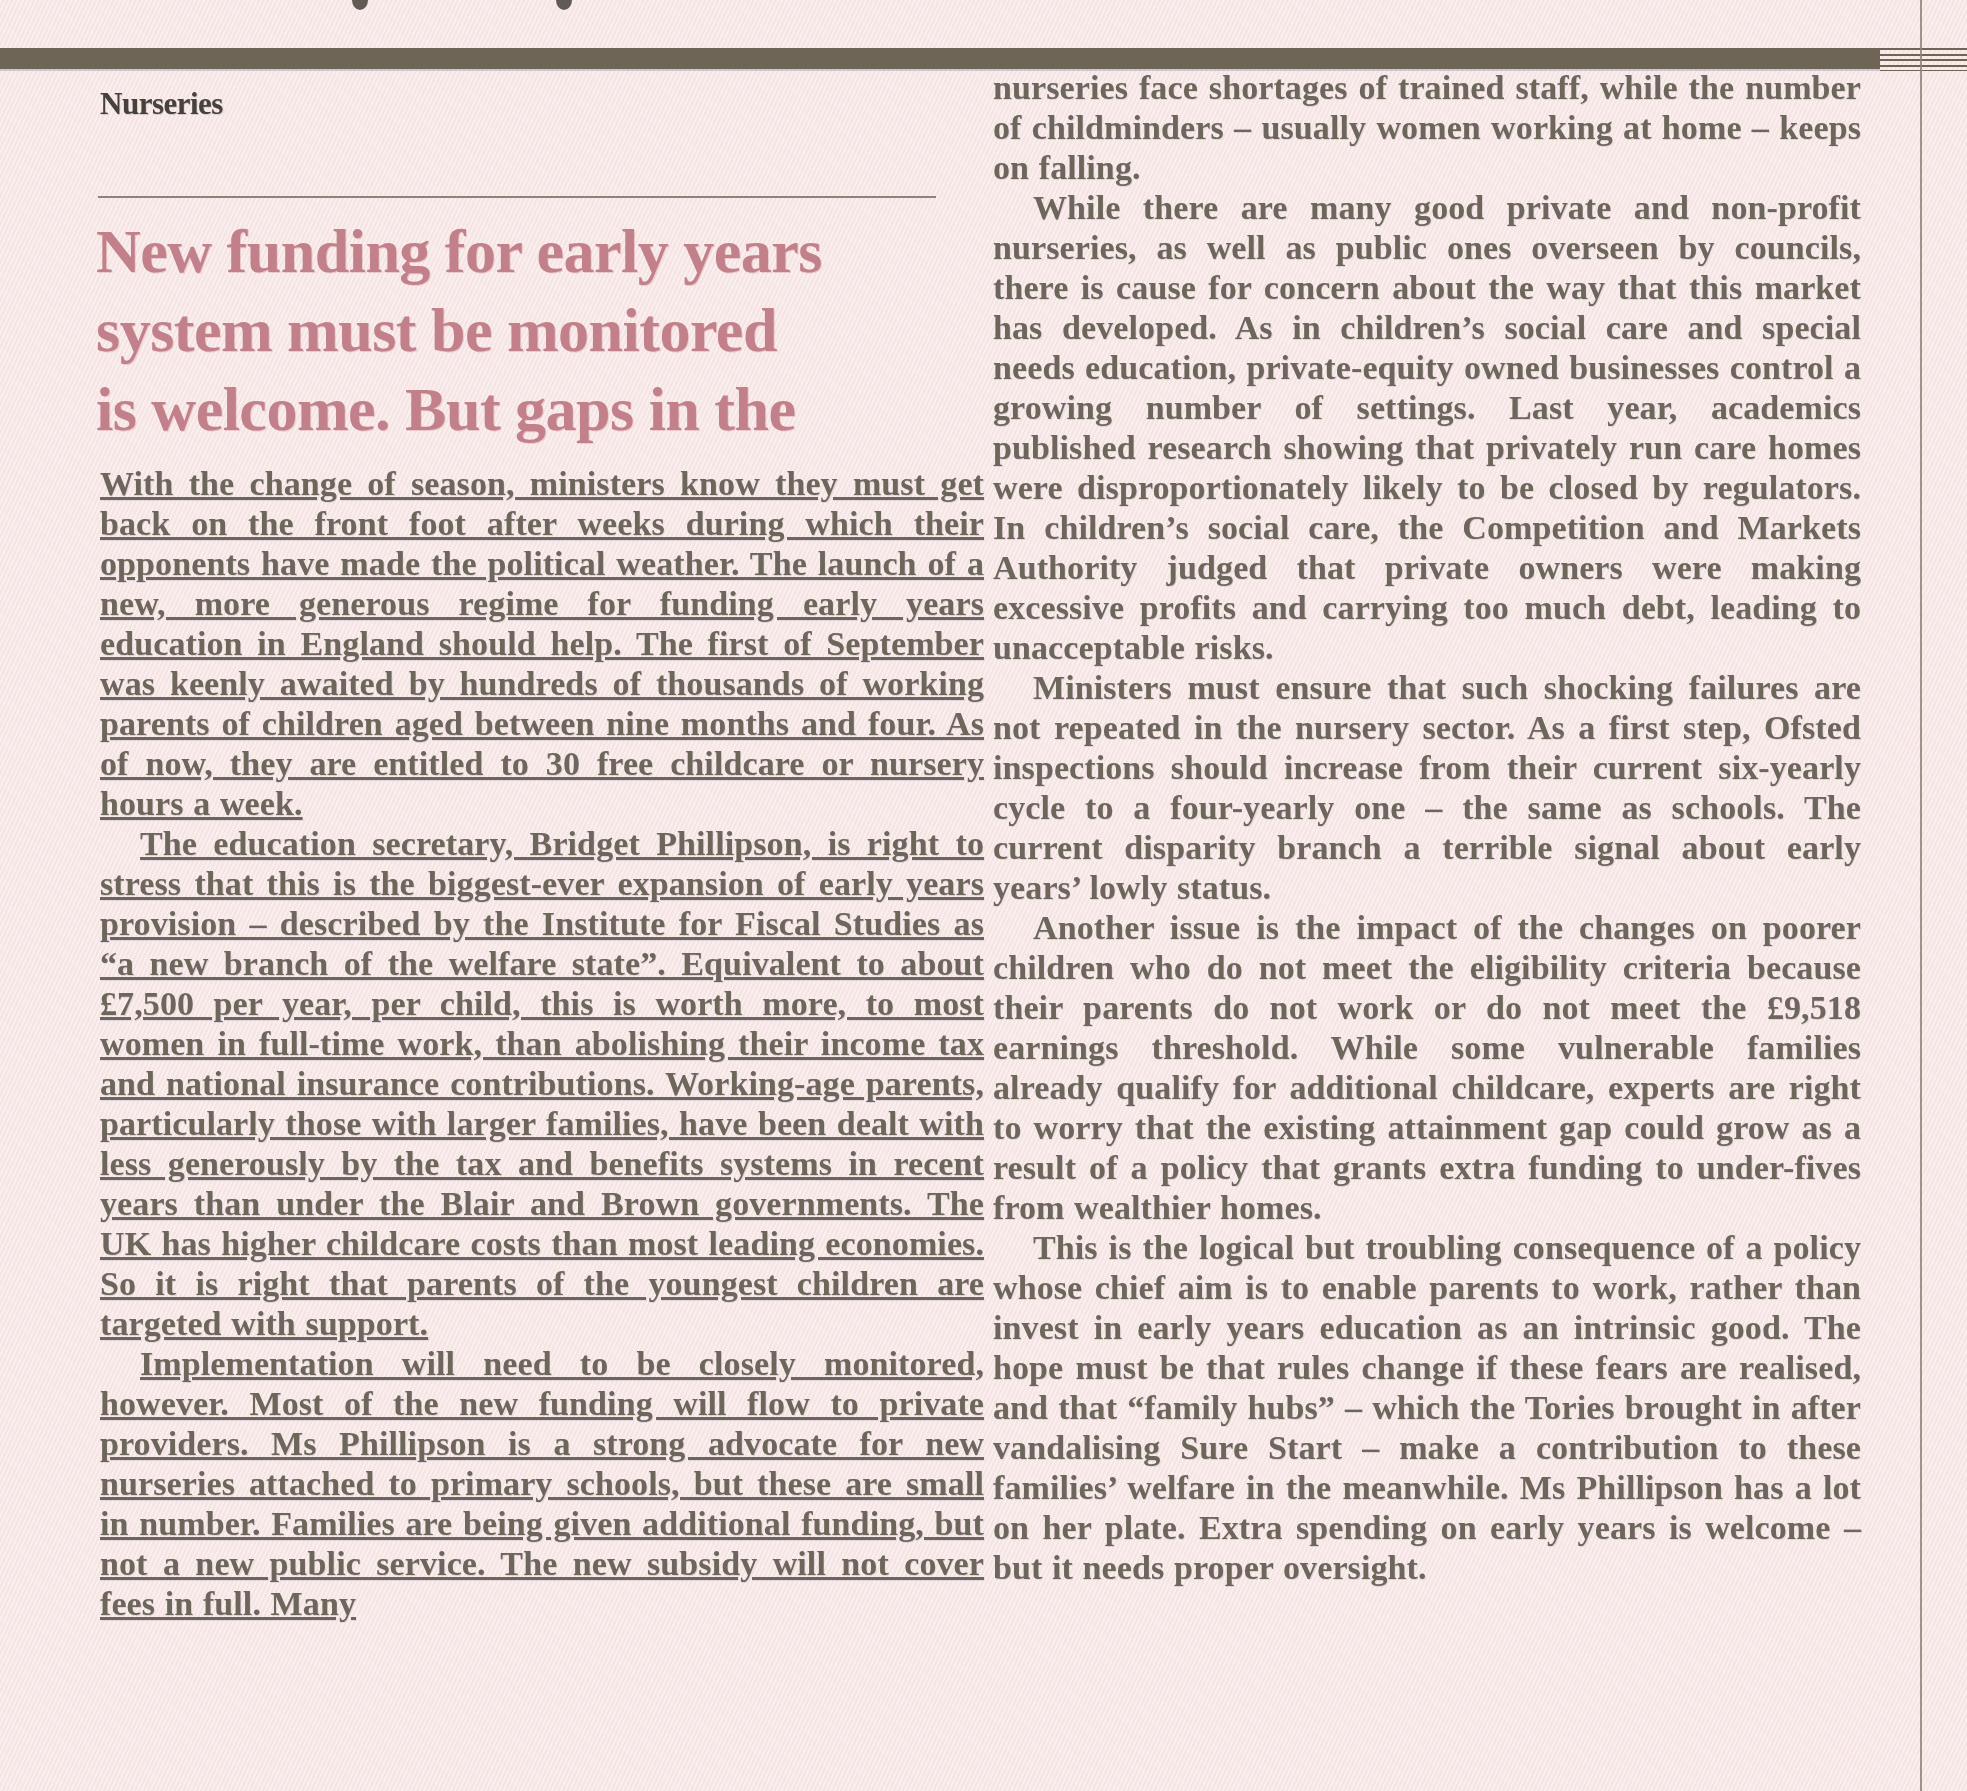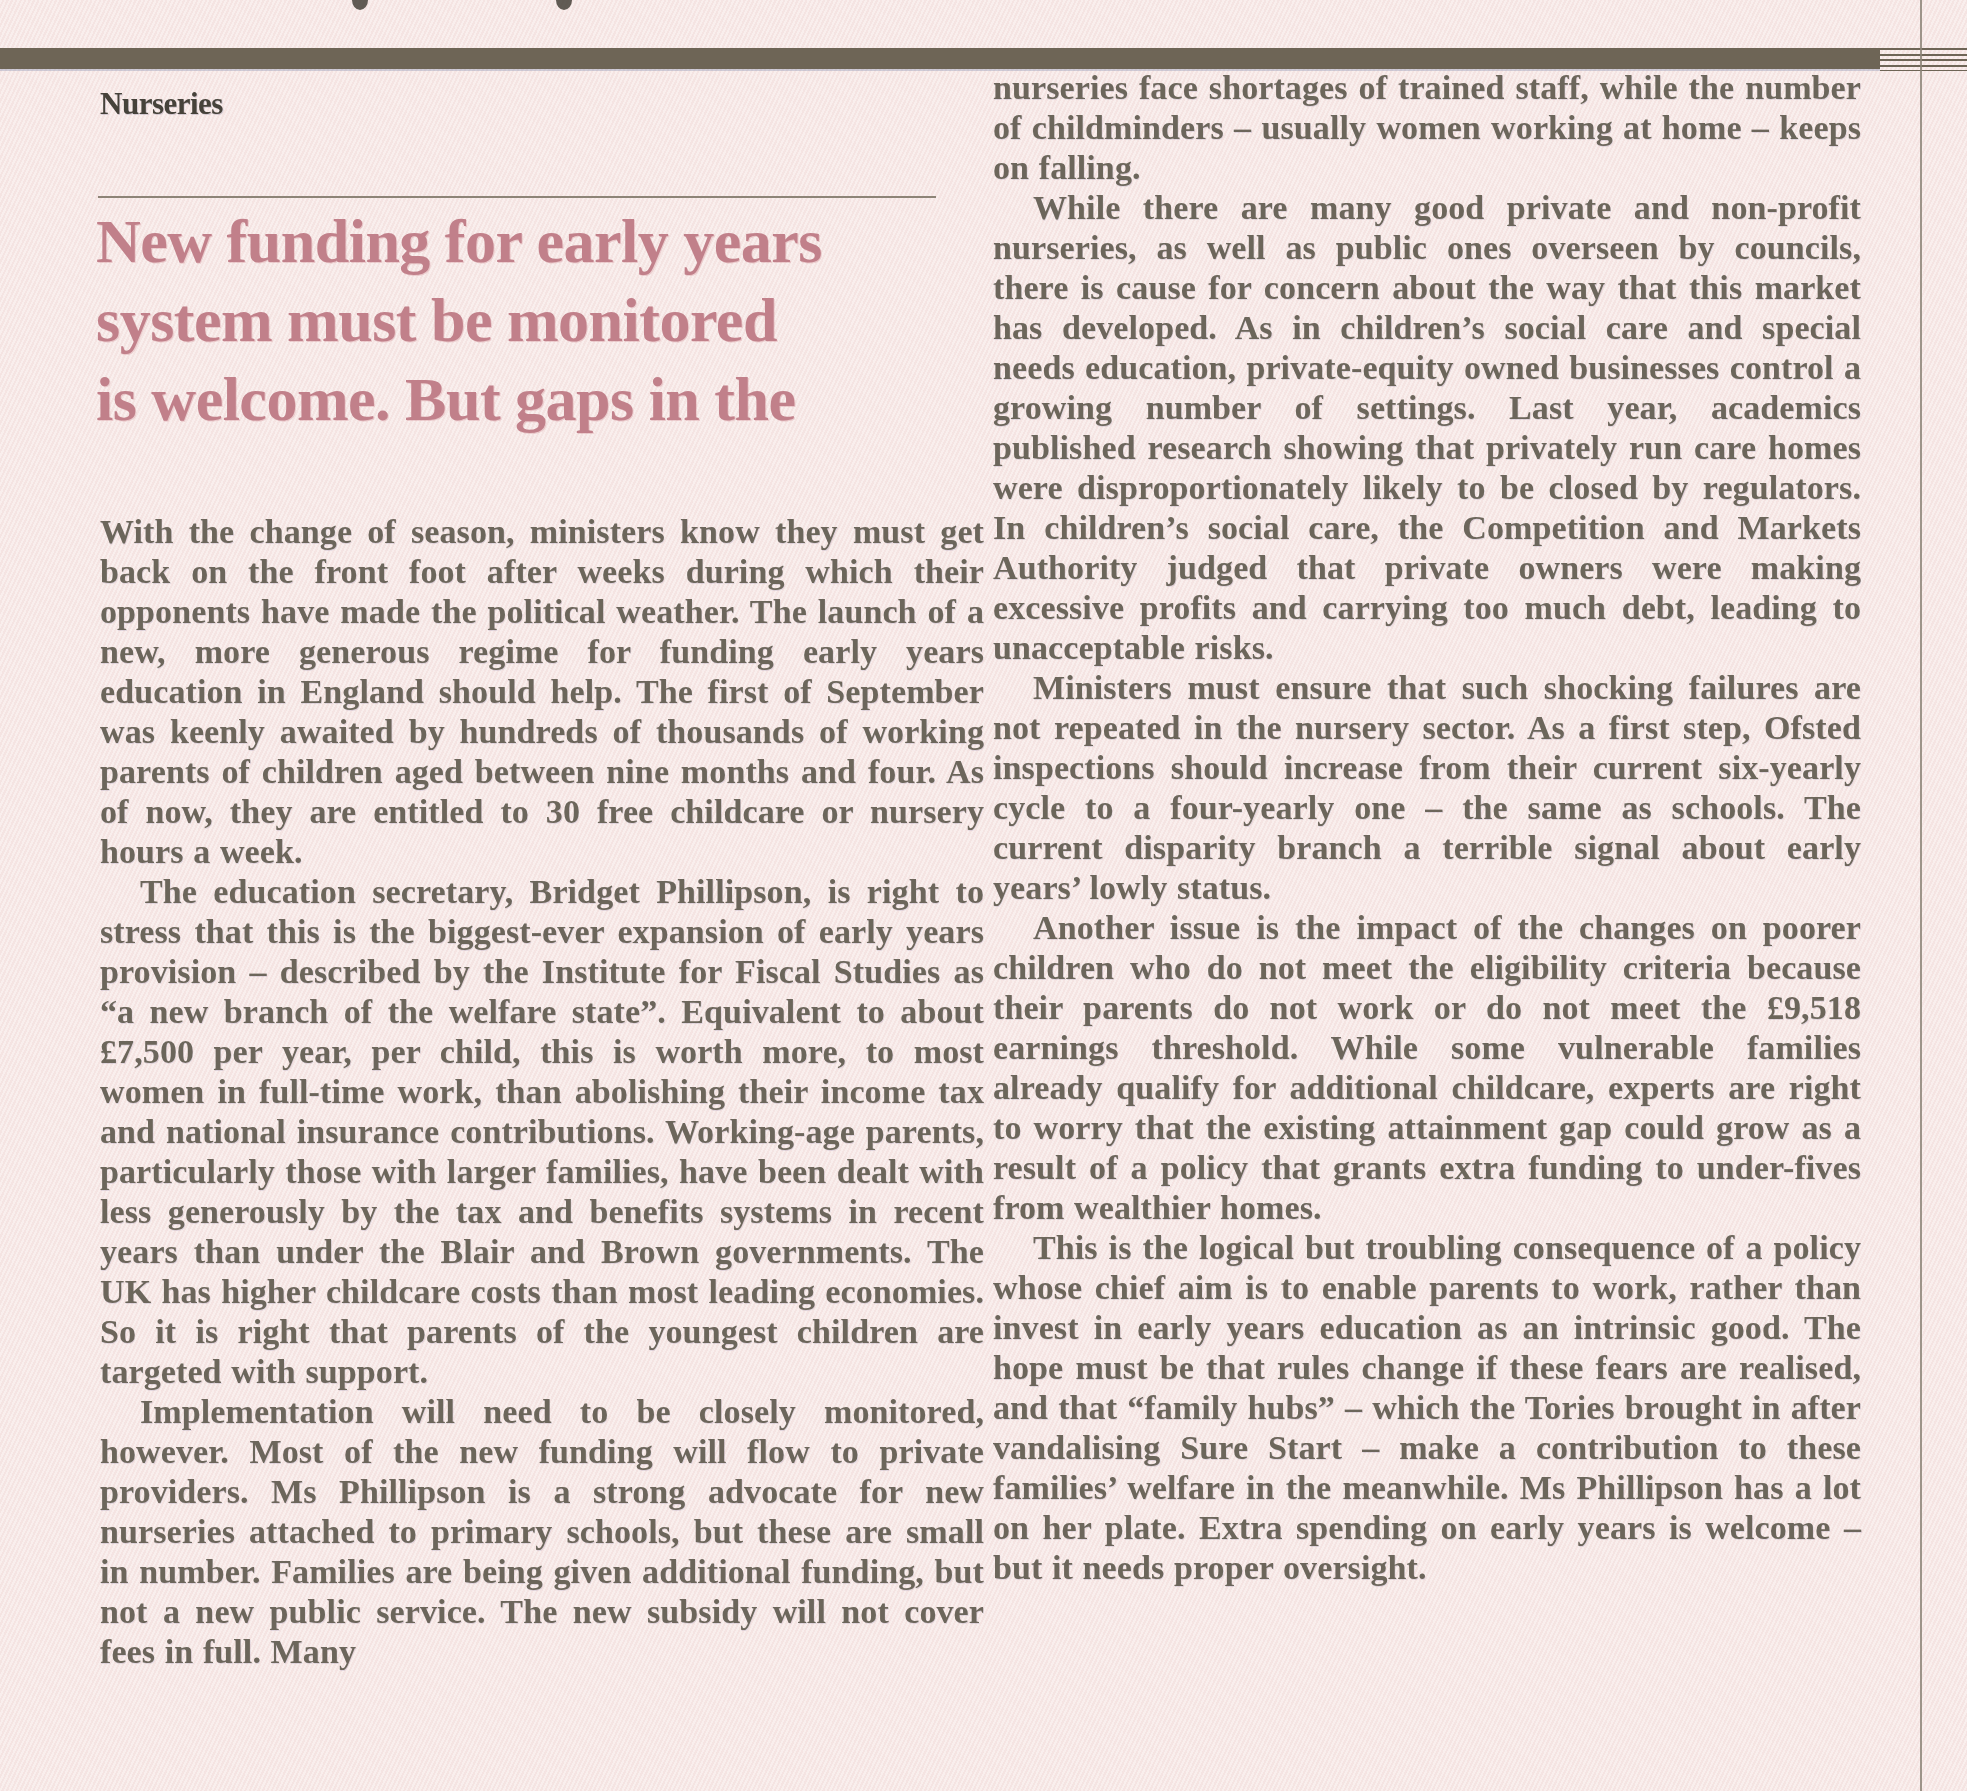--- a/index.html
+++ b/index.html
@@ -31,31 +31,31 @@
   }
   .kicker{
     position:absolute;left:100px;top:86px;
     font-size:31px;font-weight:700;color:var(--kicker-ink);letter-spacing:-.5px;
     text-shadow:.8px .8px 0 rgba(110,105,140,.25);
   }
   .headline-rule{
     position:absolute;left:98px;top:196px;width:838px;height:2px;background:var(--rule);border:0;margin:0;
   }
   .headline{
-    position:absolute;left:96px;top:202px;width:900px;margin:0;
+    position:absolute;left:96px;top:212px;width:900px;margin:0;
     font-size:62px;line-height:79px;font-weight:700;color:var(--headline);letter-spacing:-.5px;
     text-shadow:1px 1px 0 rgba(205,130,140,.3);
   }
   .column{
     position:absolute;width:884px;
     font-size:34px;line-height:40px;font-weight:700;color:var(--ink);
     text-align:justify;letter-spacing:.1px;word-spacing:1px;
     text-shadow:.6px .9px 0 rgba(115,105,155,.18);
   }
-  .col-left{left:100px;top:512px;}
+  .col-left{left:100px;top:464px;text-decoration:underline;}
   .col-right{left:993px;top:68px;width:868px;}
   .para{margin:0;}
   .para.indent{text-indent:40px;}
 </style>
 </head>
 <body>
 
 <span class="descender" style="left:352px"></span>
 <span class="descender" style="left:556px"></span>
 

